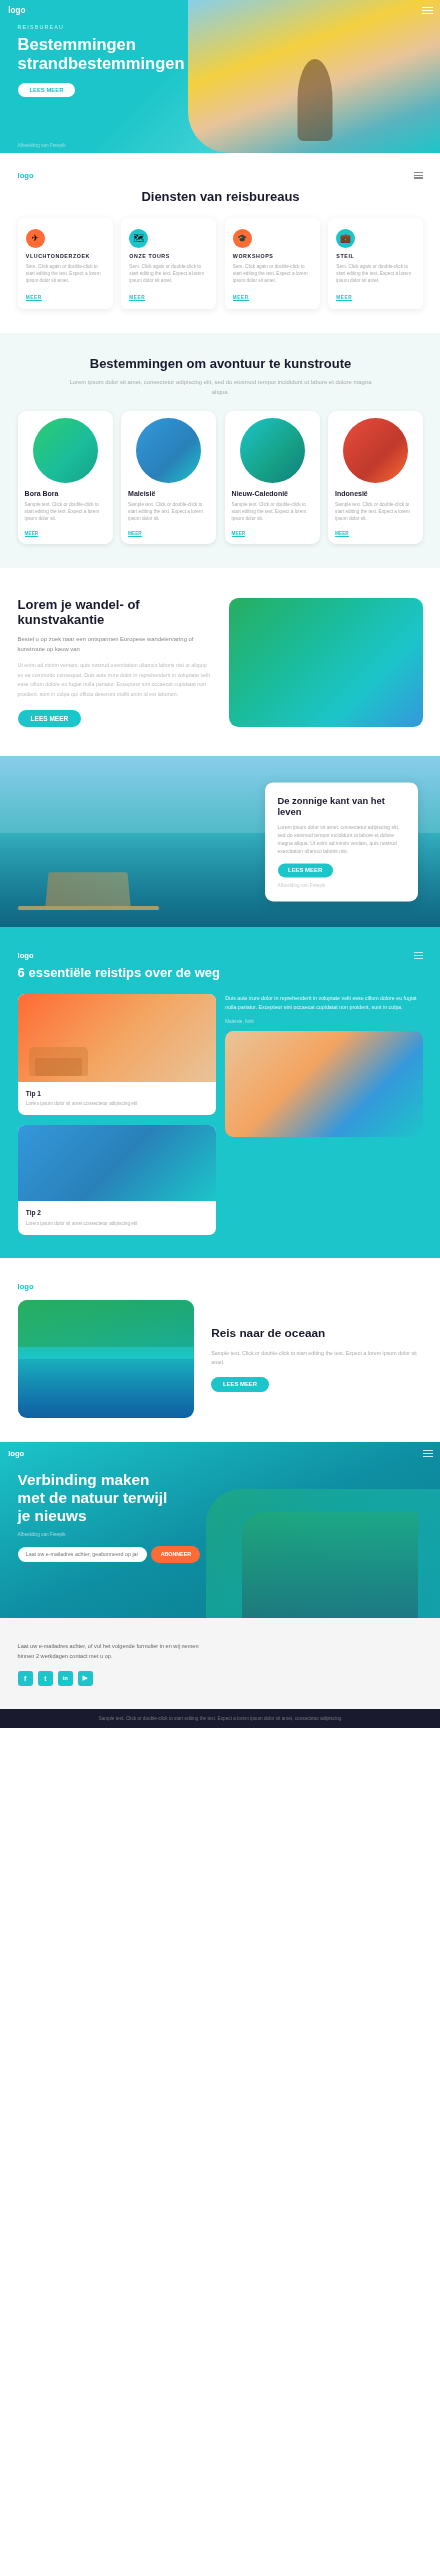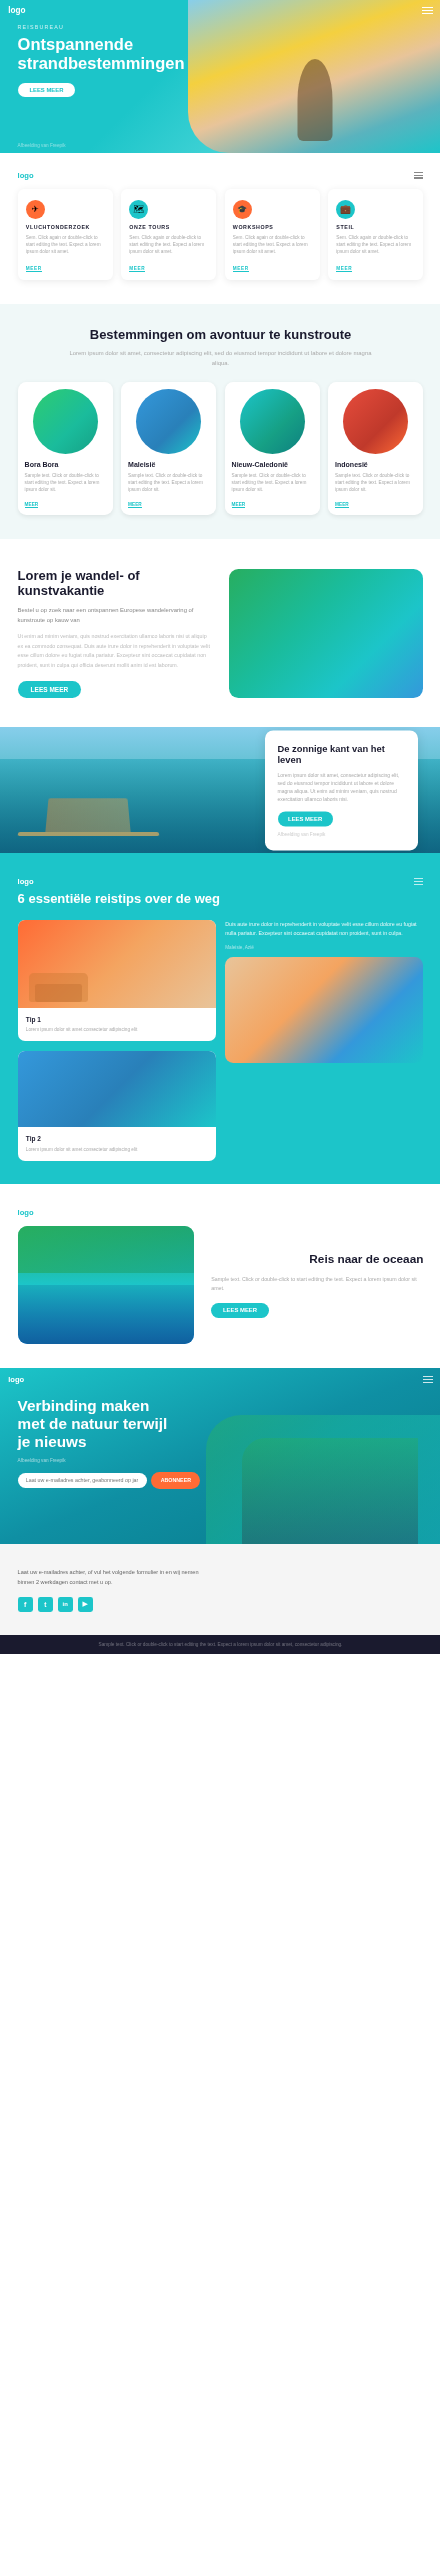--- a/index.html
+++ b/index.html
@@ -27,35 +27,36 @@
   <div style="position:absolute;top:5.9px;left:8.2px;font-size:8.2px;font-weight:bold;color:#fff;z-index:10;">logo</div>
 
   <div style="position:absolute;top:7px;right:8.2px;z-index:10;cursor:pointer;display:flex;flex-direction:column;gap:1.8px;">
     <span style="width:10.6px;height:1.2px;background:#fff;display:block;"></span>
     <span style="width:10.6px;height:1.2px;background:#fff;display:block;"></span>
     <span style="width:10.6px;height:1.2px;background:#fff;display:block;"></span>
   </div>
 
   <div style="position:absolute;left:17.6px;top:23.5px;z-index:2;">
     <div style="font-size:5.3px;letter-spacing:1.2px;text-transform:uppercase;color:rgba(255,255,255,0.8);margin-bottom:5.9px;">REISBUREAU</div>
-    <div style="font-size:16.5px;font-weight:900;line-height:1.15;color:#fff;max-width:135px;">Ontspannende strandbestemmingen</div>
+    <div style="font-size:16.5px;font-weight:900;line-height:1.15;color:#fff;max-width:135px;">Bestemmingen strandbestemmingen</div>
     <div style="display:inline-block;margin-top:9.4px;background:#fff;color:#1cc5c9;padding:4.1px 11.8px;border-radius:11.8px;font-size:5.9px;font-weight:bold;cursor:pointer;">LEES MEER</div>
   </div>
   <div style="position:absolute;bottom:4.7px;left:17.6px;font-size:4.7px;color:rgba(255,255,255,0.5);">Afbeelding van Freepik</div>
 </section>
 
 <section style="background:#fff;padding:17.6px 17.6px 23.5px;">
   <div style="display:flex;justify-content:space-between;align-items:center;margin-bottom:9.4px;">
     <div style="font-size:7.6px;font-weight:bold;color:#1cc5c9;">logo</div>
     <div style="cursor:pointer;display:flex;flex-direction:column;gap:1.8px;">
       <span style="width:9.4px;height:1.2px;background:#888;display:block;"></span>
       <span style="width:9.4px;height:1.2px;background:#888;display:block;"></span>
       <span style="width:9.4px;height:1.2px;background:#888;display:block;"></span>
     </div>
   </div>
+  <h2 style="text-align:center;font-size:13px;font-weight:800;color:#1a1a2e;margin-bottom:14px;">Diensten van reisbureaus</h2>
   <div style="display:grid;grid-template-columns:repeat(4,1fr);gap:8.2px;">
 
     <div style="background:#fff;border-radius:5.9px;box-shadow:0 1.2px 7px rgba(0,0,0,0.08);padding:10.6px 8.2px 8.2px;">
       <div style="width:19px;height:19px;border-radius:50%;background:#ff6b35;display:flex;align-items:center;justify-content:center;margin-bottom:5.9px;font-size:8.8px;">✈</div>
       <div style="font-size:5.3px;font-weight:800;text-transform:uppercase;letter-spacing:0.6px;color:#1a1a2e;margin-bottom:3.5px;">VLUCHTONDERZOEK</div>
       <div style="font-size:4.7px;color:#aaa;line-height:1.5;margin-bottom:5.9px;">Sem. Click again or double-click to start editing the text. Expect a lorem ipsum dolor sit amet.</div>
       <div style="font-size:4.7px;font-weight:bold;color:#1cc5c9;text-transform:uppercase;letter-spacing:0.6px;cursor:pointer;border-bottom:0.9px solid #1cc5c9;display:inline-block;">MEER</div>
     </div>
 
     <div style="background:#fff;border-radius:5.9px;box-shadow:0 1.2px 7px rgba(0,0,0,0.08);padding:10.6px 8.2px 8.2px;">
@@ -139,21 +140,21 @@
     <div style="flex:1;">
       <h2 style="font-size:13px;font-weight:800;color:#1a1a2e;margin-bottom:7px;">Lorem je wandel- of kunstvakantie</h2>
       <p style="font-size:5.9px;color:#888;line-height:1.7;margin-bottom:7px;">Bestel u op zoek naar een ontspannen Europese wandelervaring of kunstroute op kauw van</p>
       <p style="font-size:5.3px;color:#bbb;line-height:1.8;margin-bottom:10.6px;">Ut enim ad minim veniam, quis nostrud exercitation ullamco laboris nisi ut aliquip ex ea commodo consequat. Duis aute irure dolor in reprehenderit in voluptate velit esse cillum dolore eu fugiat nulla pariatur. Excepteur sint occaecat cupidatat non proident, sunt in culpa qui officia deserunt mollit anim id est laborum.</p>
       <div style="display:inline-block;background:#1cc5c9;color:#fff;padding:5.3px 13px;border-radius:11.8px;font-size:6.5px;font-weight:bold;cursor:pointer;">LEES MEER</div>
     </div>
     <div style="flex:1;height:129px;border-radius:9.4px;overflow:hidden;background:linear-gradient(135deg,#27ae60 0%,#1abc9c 40%,#1cc5c9 70%,#3498db 100%);"></div>
   </div>
 </section>
 
-<section style="position:relative;height:126px;overflow:hidden;">
+<section style="position:relative;height:171px;overflow:hidden;">
   <div style="position:absolute;inset:0;background:linear-gradient(to bottom,#87ceeb 0%,#4cb8c4 50%,#1590a8 100%);">
 
     <div style="position:absolute;bottom:0;left:0;right:0;height:94px;background:linear-gradient(to bottom,rgba(22,160,180,0.5),rgba(14,90,120,0.8));"></div>
     <div style="position:absolute;bottom:17.6px;left:17.6px;width:141px;height:3.5px;background:rgba(200,169,100,0.8);border-radius:1.8px;transform:perspective(118px) rotateX(15deg);"></div>
     <div style="position:absolute;bottom:21px;left:47px;width:82px;height:35px;background:linear-gradient(to right,rgba(180,140,80,0.6),rgba(200,160,90,0.5));transform:perspective(118px) rotateX(15deg);border-radius:2.4px 2.4px 0 0;"></div>
   </div>
   <div style="position:absolute;right:23.5px;top:50%;transform:translateY(-50%);background:#fff;border-radius:8.2px;padding:13px;width:153px;box-shadow:0 2.4px 11.8px rgba(0,0,0,0.12);">
     <h3 style="font-size:9.4px;font-weight:800;color:#1a1a2e;margin-bottom:5.9px;">De zonnige kant van het leven</h3>
     <p style="font-size:5px;color:#aaa;line-height:1.6;margin-bottom:8.2px;">Lorem ipsum dolor sit amet, consectetur adipiscing elit, sed do eiusmod tempor incididunt ut labore et dolore magna aliqua. Ut enim ad minim veniam, quis nostrud exercitation ullamco laboris nisi.</p>
     <div style="display:inline-block;background:#1cc5c9;color:#fff;padding:4.1px 10.6px;border-radius:10.6px;font-size:5.9px;font-weight:bold;cursor:pointer;">LEES MEER</div>
@@ -207,21 +208,21 @@
   <div style="display:flex;justify-content:space-between;align-items:center;margin-bottom:9.4px;">
     <div style="font-size:7.6px;font-weight:bold;color:#1cc5c9;">logo</div>
   </div>
   <div style="display:flex;gap:17.6px;align-items:center;">
     <div style="width:176px;height:118px;border-radius:9.4px;overflow:hidden;flex-shrink:0;background:linear-gradient(to bottom,#27ae60 0%,#1cc5c9 50%,#2196f3 100%);position:relative;">
 
       <div style="position:absolute;bottom:0;left:0;right:0;height:59px;background:linear-gradient(to bottom,rgba(22,160,180,0.6),rgba(14,90,150,0.9));"></div>
       <div style="position:absolute;top:0;left:0;right:0;height:47px;background:linear-gradient(135deg,rgba(39,174,96,0.8),rgba(22,160,133,0.6));"></div>
     </div>
     <div style="flex:1;">
-      <h3 style="font-size:11.8px;font-weight:800;color:#1a1a2e;margin-bottom:9px;text-align:right;">Reis naar de oceaan</h3>
+      <h3 style="font-size:11.8px;font-weight:800;color:#1a1a2e;margin-bottom:9px;">Reis naar de oceaan</h3>
       <p style="font-size:5.3px;color:#aaa;line-height:1.7;margin-bottom:9.4px;">Sample text. Click or double-click to start editing the text. Expect a lorem ipsum dolor sit amet.</p>
       <div style="display:inline-block;background:#1cc5c9;color:#fff;padding:4.7px 11.8px;border-radius:11.8px;font-size:5.9px;font-weight:bold;cursor:pointer;">LEES MEER</div>
     </div>
   </div>
 </section>
 
 <section style="position:relative;height:176px;overflow:hidden;">
   <div style="position:absolute;inset:0;background:linear-gradient(to bottom right,#1cc5c9 0%,#0f8fa3 50%,#087a8a 100%);">
 
     <div style="position:absolute;bottom:0;right:0;width:235px;height:129px;background:linear-gradient(135deg,#27ae60 0%,#1abc9c 40%,#1cc5c9 100%);border-radius:35px 0 0 0;opacity:0.5;"></div>

